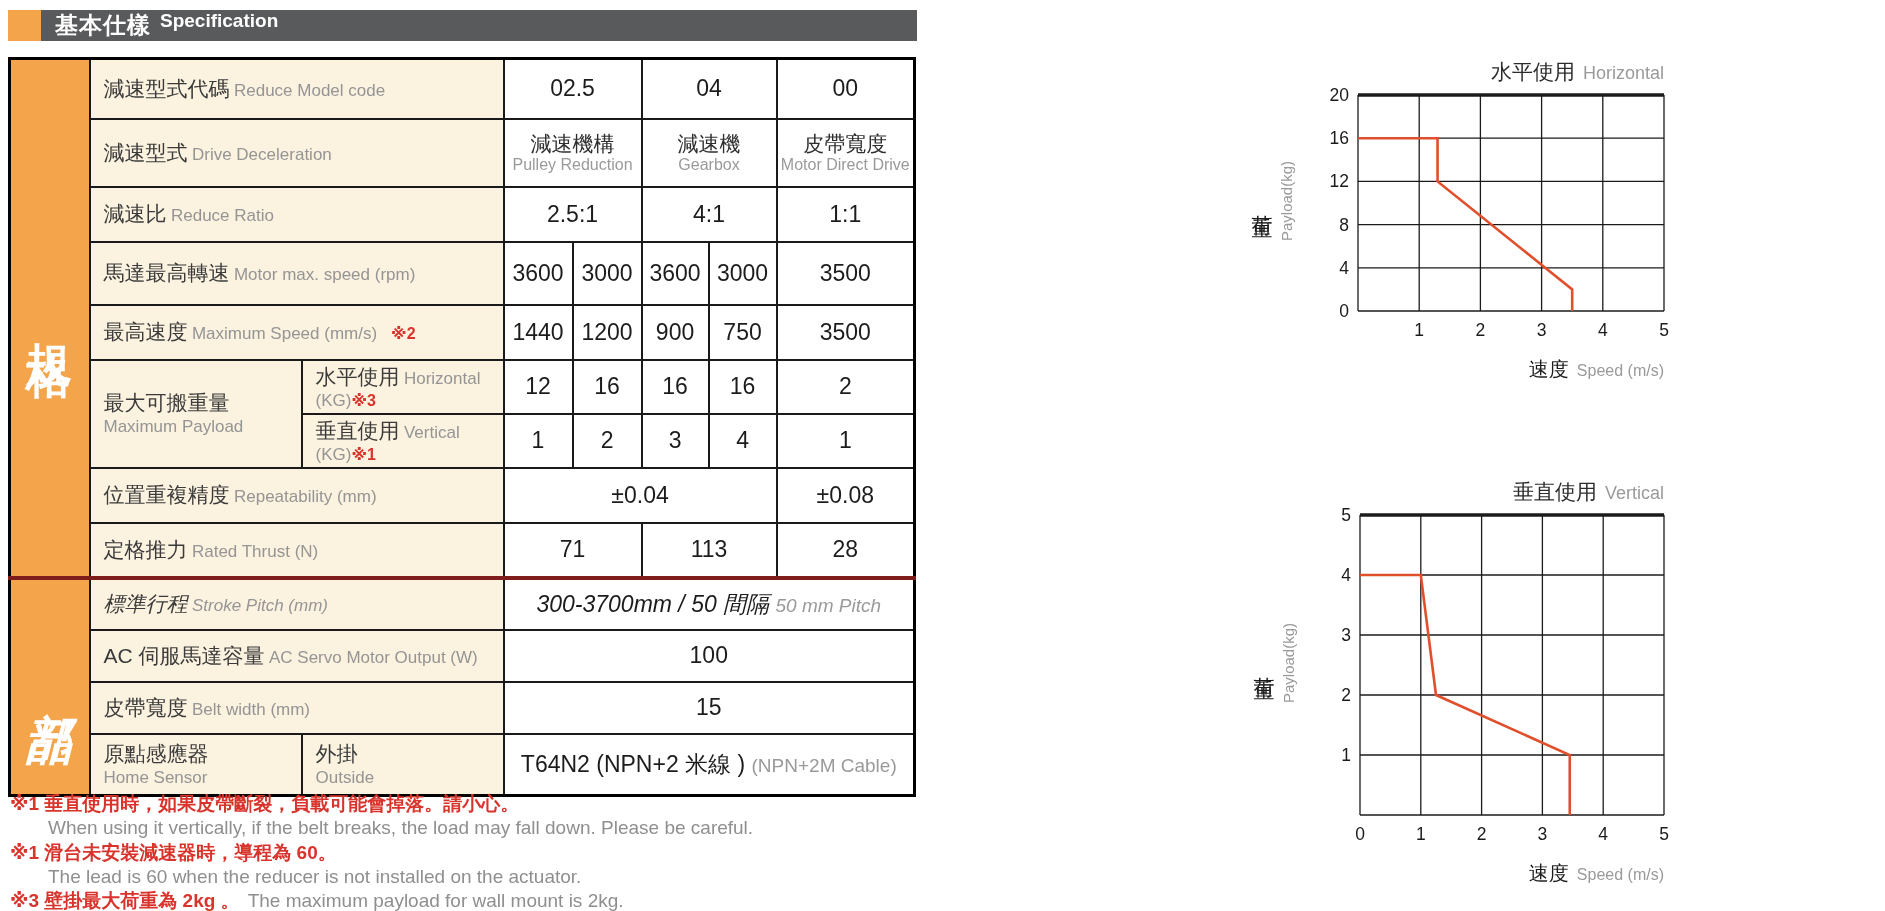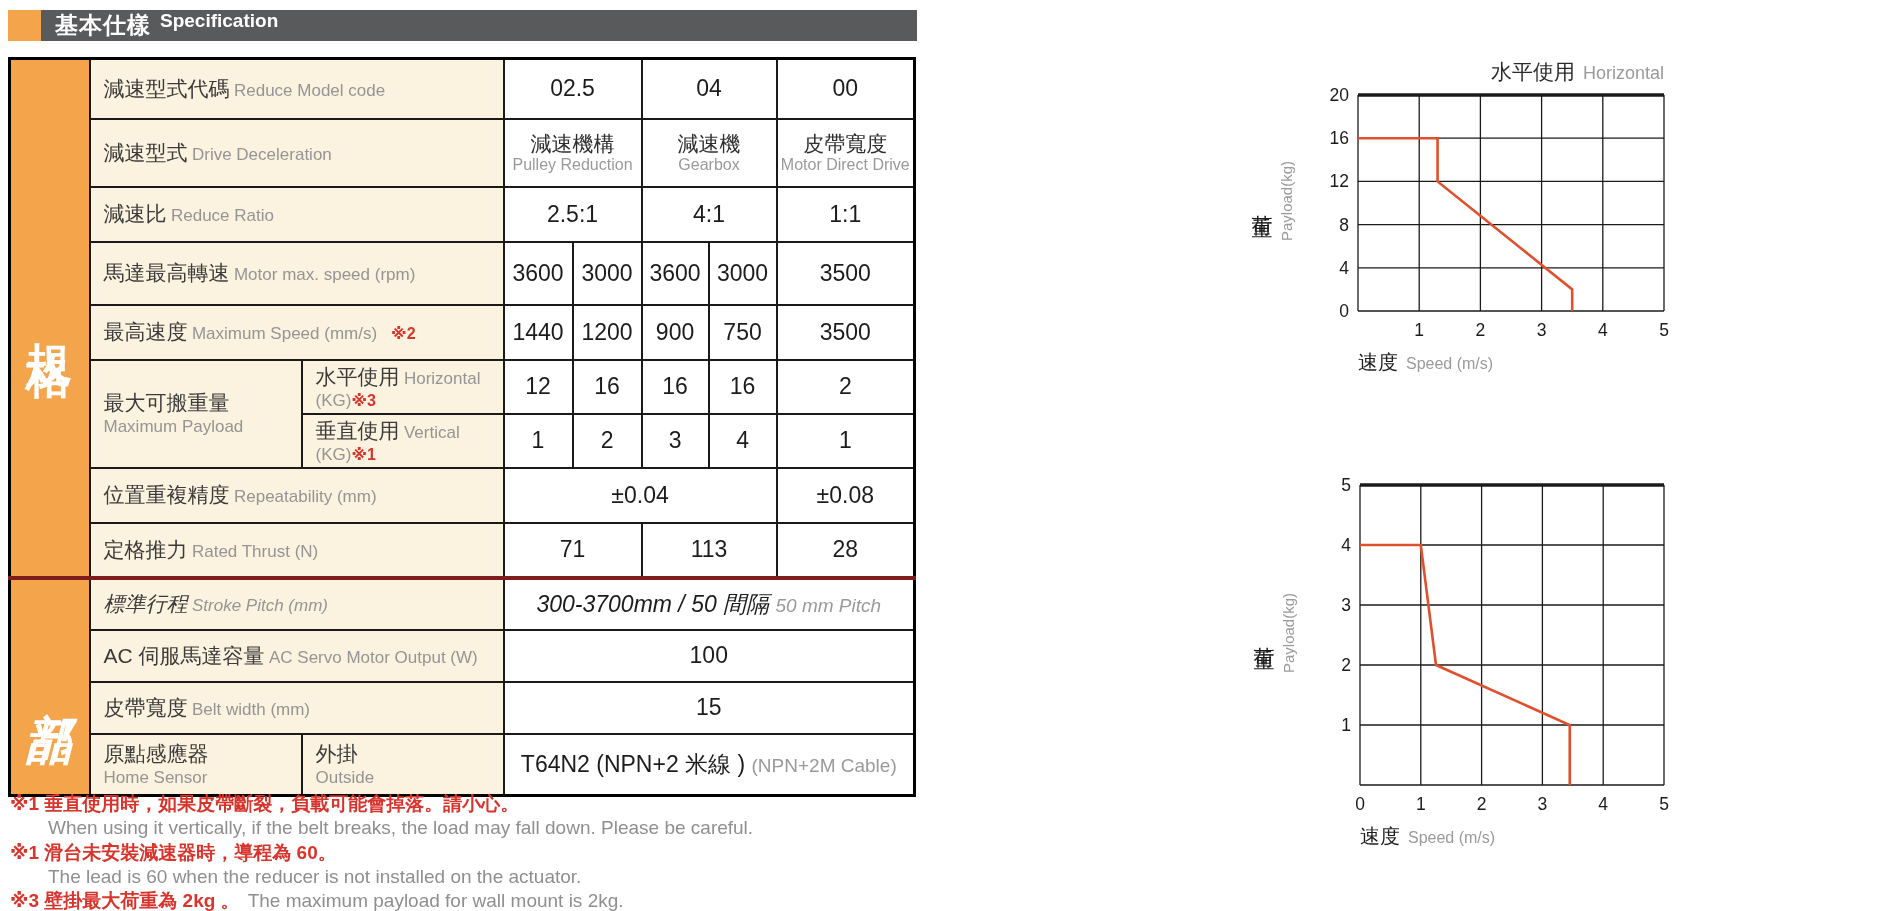--- a/index.html
+++ b/index.html
@@ -58,21 +58,21 @@
   .chart { position:absolute; }
   .chart-title { text-align:right; height:30px; line-height:30px; white-space:nowrap; }
   .ct-cjk { font-size:21px; color:#2b2b2b; }
   .ct-en  { font-size:18px; color:#9a9a9a; margin-left:8px; }
   .chart-body { position:relative; }
   .ylab {
     position:absolute; display:flex; align-items:center;
   }
   .ycjk { writing-mode:vertical-rl; text-orientation:upright; font-size:21px; color:#1c1c1c; letter-spacing:3px; }
   .yen  { writing-mode:vertical-rl; transform:rotate(180deg); font-size:15px; color:#9a9a9a; margin-left:2px; }
-  .chart-xlabel { text-align:left; margin-top:0; white-space:nowrap; }
+  .chart-xlabel { text-align:right; margin-top:7px; white-space:nowrap; }
   .xl-cjk { font-size:20px; color:#1c1c1c; }
   .xl-en  { font-size:16px; color:#9a9a9a; margin-left:8px; }
 </style>
 </head>
 <body>
 
 <div class="sec-header" style="left:8px; top:10px; width:909px;">
   <span class="orange-sq"></span>
   <span class="hdr-bar">
     <span class="hdr-cjk">基本仕樣</span>
@@ -239,20 +239,23 @@
             <text x="35" y="14" text-anchor="end" font-size="17.5" fill="#1b1b1b">20</text>
             <polyline points="44,51.19999999999999 123.56,51.19999999999999 123.56,94.4 258.2,202.4 258.2,224" fill="none" stroke="#E0502C" stroke-width="2.6" stroke-linejoin="miter"></polyline>
           </svg></div>
     </div>
     <div class="chart-xlabel" style="margin-left:44px; width:306px;">
       <span class="xl-cjk">速度</span><span class="xl-en">Speed (m/s)</span>
     </div>
   </div>
 
   <div class="chart" id="chart-vertical" style="left:176px; top:477px;">
+    <div class="chart-title" style="margin-left:44px; width:304px;">
+      <span class="ct-cjk">垂直使用</span><span class="ct-en">Vertical</span>
+    </div>
     <div class="chart-body">
       <div class="ylab" style="left:-66px; top:calc(50% - 17px); transform:translateY(-50%);">
         <span class="ycjk">荷重</span>
         <span class="yen">Payload(kg)</span>
       </div>
       <div class="svg-holder"><svg width="360" height="342">
             <line x1="44" y1="8" x2="44" y2="308" stroke="#1b1b1b" stroke-width="1.3"></line>
             <line x1="104.80000000000001" y1="8" x2="104.80000000000001" y2="308" stroke="#1b1b1b" stroke-width="1.3"></line>
             <line x1="165.60000000000002" y1="8" x2="165.60000000000002" y2="308" stroke="#1b1b1b" stroke-width="1.3"></line>
             <line x1="226.4" y1="8" x2="226.4" y2="308" stroke="#1b1b1b" stroke-width="1.3"></line>

